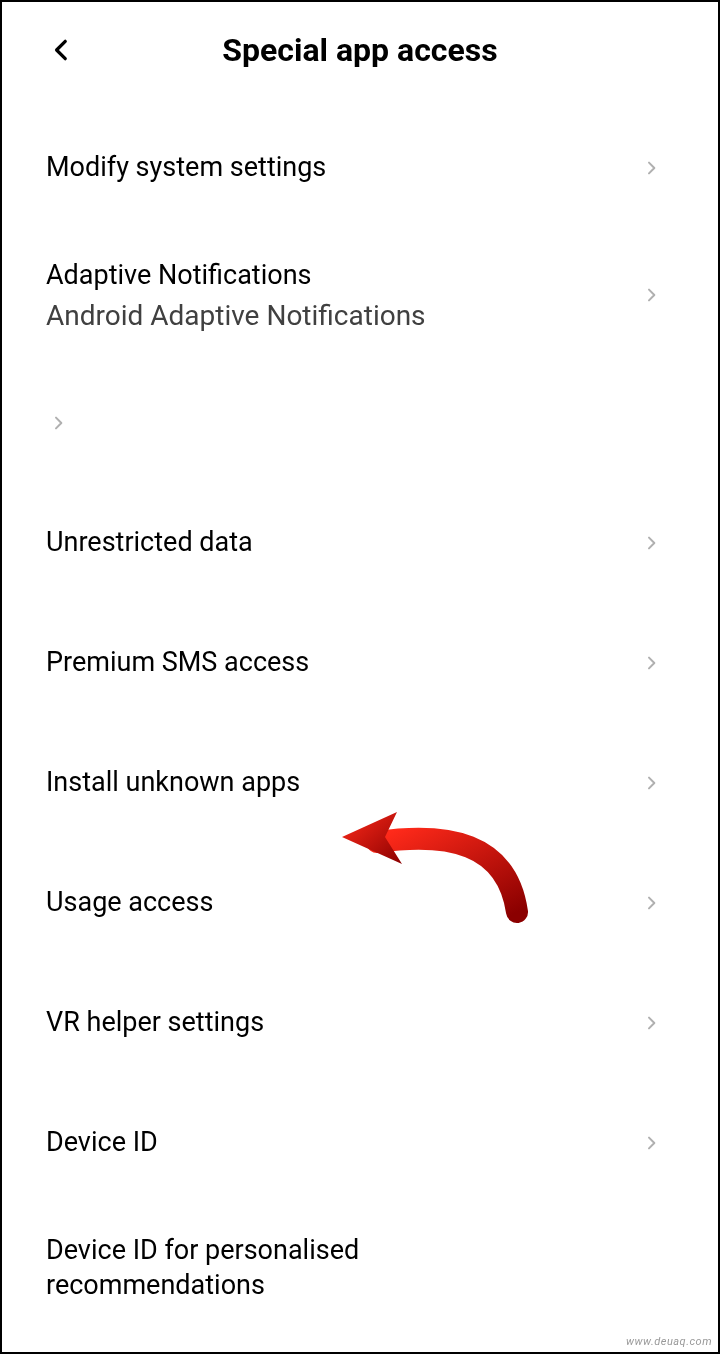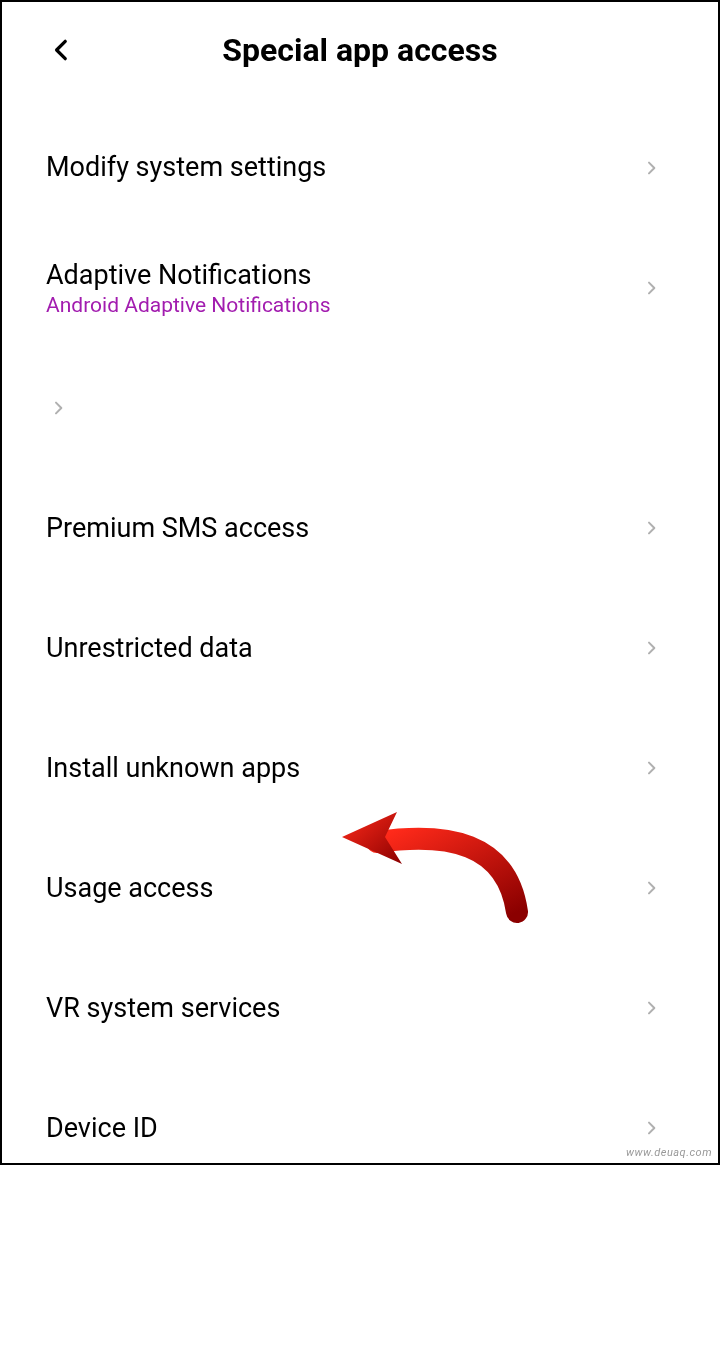--- a/index.html
+++ b/index.html
@@ -1,25 +1,25 @@
 <!DOCTYPE html>
 <html><head>
 <meta charset="utf-8">
 <style>
   * { box-sizing: border-box; margin: 0; padding: 0; }
   html, body { width: 720px; height: 1354px; font-family: -apple-system, Roboto, Arial, sans-serif; background: #fff; }
-  .frame { width: 720px; height: 1165px; border: 2px solid #000; position: relative; background: #fff; overflow: hidden; }
+  .frame { width: 720px; height: 1354px; border: 2px solid #000; position: relative; background: #fff; overflow: hidden; }
   .header { display: flex; align-items: center; height: 96px; padding: 0 20px; }
   .back { width: 40px; height: 40px; display: flex; align-items: center; justify-content: center; margin-left: 20px; }
   .title { flex: 1; text-align: center; font-size: 32px; font-weight: 700; color: #000; margin-left: -60px; }
   .list { padding: 10px 0 0 0; }
   .row { display: flex; align-items: center; padding: 30px 55px 30px 44px; min-height: 120px; }
   .row .txt { flex: 1; }
   .row .label { font-size: 27px; color: #000; font-weight: 400; line-height: 1.3; }
-  .row .sub { font-size: 21px; color: #a21caf; line-height: 1.2; }
+  .row .sub { font-size: 28px; color: #404040; margin-top: 6px; line-height: 1.2; }
   .chev { width: 24px; display: flex; align-items: center; justify-content: center; }
   .chev svg { stroke: #b0b0b0; }
   .watermark { position: absolute; right: 6px; bottom: 4px; font-size: 11px; color: #999; letter-spacing: 0.5px; font-style: italic; }
   .arrow-annotation { position: absolute; left: 335px; top: 780px; pointer-events: none; }
 </style>
 </head>
 <body>
 
 <div class="frame">
 
@@ -61,32 +61,32 @@
       <div class="chev">
           <svg width="16" height="24" viewBox="0 0 24 24" fill="none" stroke-width="3" stroke-linecap="round" stroke-linejoin="round">
             <polyline points="9 4 17 12 9 20"></polyline>
           </svg>
         </div>
     </div>
 
 
     <div class="row">
       <div class="txt">
-        <div class="label">Premium SMS access</div>
+        <div class="label">Unrestricted data</div>
       </div>
       <div class="chev">
           <svg width="16" height="24" viewBox="0 0 24 24" fill="none" stroke-width="3" stroke-linecap="round" stroke-linejoin="round">
             <polyline points="9 4 17 12 9 20"></polyline>
           </svg>
         </div>
     </div>
 
     <div class="row">
       <div class="txt">
-        <div class="label">Unrestricted data</div>
+        <div class="label">Premium SMS access</div>
       </div>
       <div class="chev">
           <svg width="16" height="24" viewBox="0 0 24 24" fill="none" stroke-width="3" stroke-linecap="round" stroke-linejoin="round">
             <polyline points="9 4 17 12 9 20"></polyline>
           </svg>
         </div>
     </div>
 
     <div class="row">
       <div class="txt">
@@ -105,21 +105,21 @@
       </div>
       <div class="chev">
           <svg width="16" height="24" viewBox="0 0 24 24" fill="none" stroke-width="3" stroke-linecap="round" stroke-linejoin="round">
             <polyline points="9 4 17 12 9 20"></polyline>
           </svg>
         </div>
     </div>
 
     <div class="row">
       <div class="txt">
-        <div class="label">VR system services</div>
+        <div class="label">VR helper settings</div>
       </div>
       <div class="chev">
           <svg width="16" height="24" viewBox="0 0 24 24" fill="none" stroke-width="3" stroke-linecap="round" stroke-linejoin="round">
             <polyline points="9 4 17 12 9 20"></polyline>
           </svg>
         </div>
     </div>
 
     <div class="row">
       <div class="txt">

